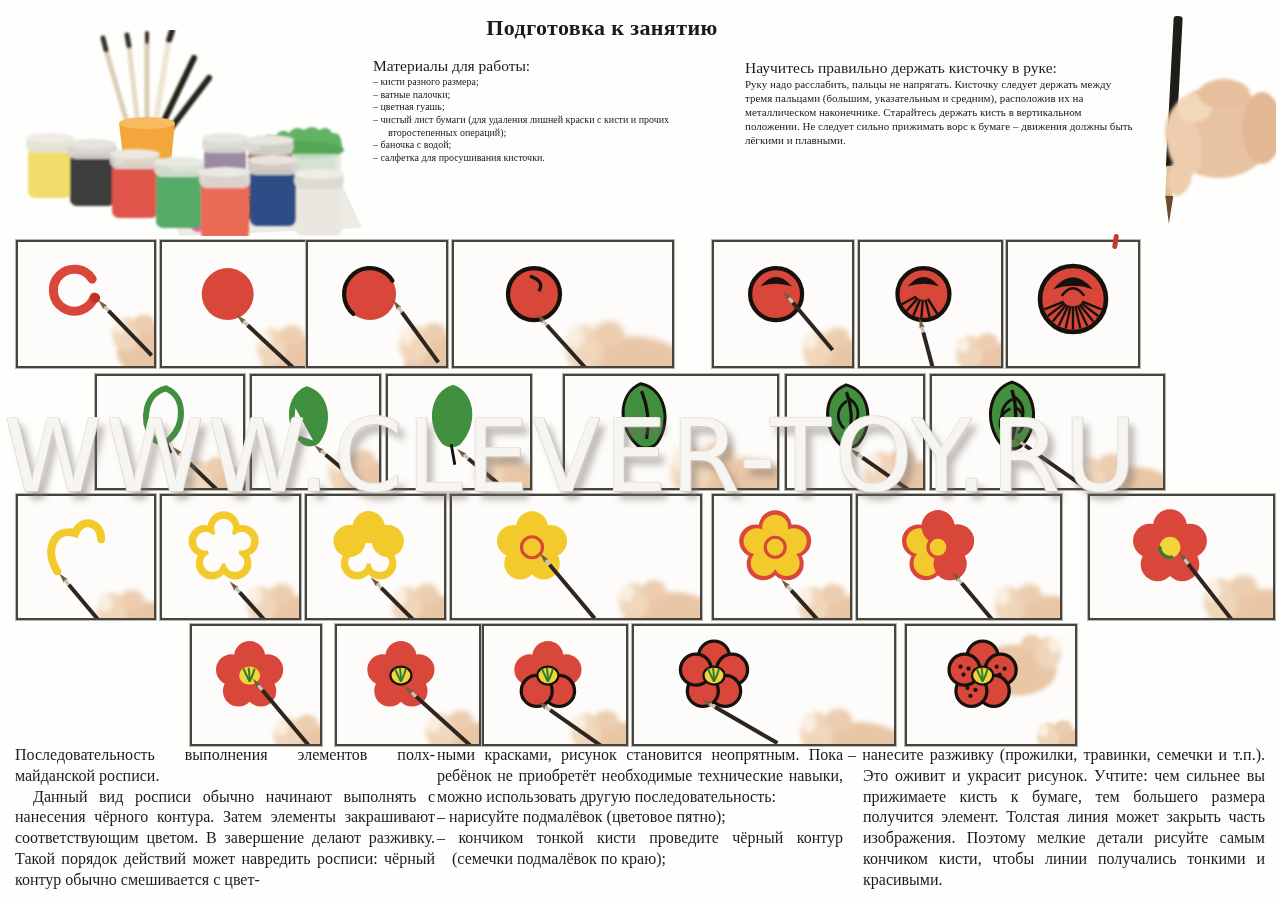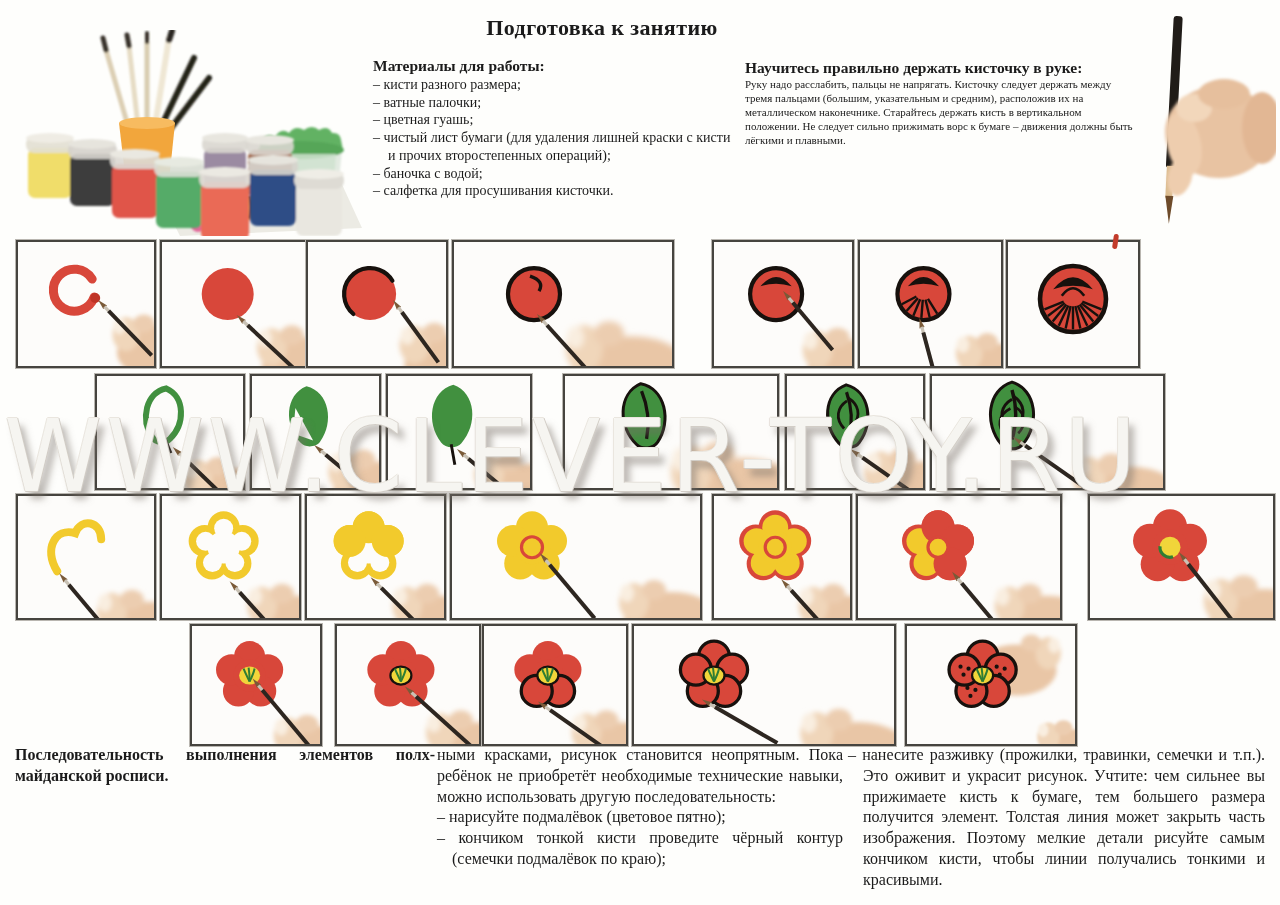--- a/index.html
+++ b/index.html
@@ -1,25 +1,25 @@
 <!DOCTYPE html>
 <html><head>
 <meta charset="utf-8">
 <style>
   *{margin:0;padding:0;box-sizing:border-box}
   html,body{width:1280px;height:905px}
   body{position:relative;background:#fefefc;font-family:"Liberation Serif",serif;color:#1b1b1b;overflow:hidden}
   .abs{position:absolute}
   .title{left:0;top:15px;width:1204px;text-align:center;font-size:22px;font-weight:bold;letter-spacing:.4px}
-  .col-head{font-weight:bold;font-size:15.5px;line-height:1.28}
+  .col-head{font-weight:normal;font-size:15.5px;line-height:1.28}
   .body-text{font-size:11px;line-height:1.27}
   .just{text-align:justify}
   .indent{text-indent:18px}
   .dash-list{list-style:none}
-  .dash-list li{font-size:14px;line-height:1.27;padding-left:15px;text-indent:-15px}
+  .dash-list li{font-size:10px;line-height:1.27;padding-left:15px;text-indent:-15px}
   .dash-list li::before{content:"\2013\00a0";}
   .bottom .col-head,.bottom .body-text,.bottom .dash-list li{font-size:16px;line-height:1.3}
   .photo-frame{position:absolute;background:#fdfcfa;border:2px solid #46443f;box-shadow:0 0 0 1px #b9b6b0}
   .photo-frame svg{display:block}
   .watermark{left:4px;top:399px;width:1270px;font-family:"DejaVu Sans",sans-serif;font-weight:normal;
     font-size:99px;letter-spacing:4px;white-space:nowrap;color:rgba(252,251,248,.86);
     text-shadow:0 1px 0 #d2cdc6,1px 0 0 #d2cdc6,0 -1px 0 #eae6df,-1px 0 0 #eae6df,6px 8px 7px rgba(120,112,103,.5);
     z-index:40;pointer-events:none}
   .bottom{top:745px}
 </style>
@@ -895,20 +895,21 @@
       </svg>
     </div>
   </div>
 
 <div class="abs" style="left:1113px;top:234px;width:5px;height:15px;background:#c23b2a;border-radius:3px;transform:rotate(8deg)"></div>
 
 <div class="abs watermark">WWW.CLEVER-TOY.RU</div>
 
 <div class="abs bottom" style="left:15px;width:420px">
   <div class="col-head just">Последовательность выполнения элементов полх-майданской росписи.</div>
+  <p class="body-text just indent">Данный вид росписи обычно начинают выполнять с нанесения чёрного контура. Затем элементы закрашивают соответствующим цветом. В завершение делают разживку. Такой порядок действий может навредить росписи: чёрный контур обычно смешивается с цвет-</p>
 </div>
 <div class="abs bottom" style="left:437px;width:406px">
   <p class="body-text just">ными красками, рисунок становится неопрятным. Пока ребёнок не приобретёт необходимые технические навыки, можно использовать другую последовательность:</p>
   <ul class="dash-list just">
       <li>нарисуйте подмалёвок (цветовое пятно);</li>
       <li>кончиком тонкой кисти проведите чёрный контур (семечки подмалёвок по краю);</li>
     </ul>
 </div>
 <div class="abs bottom" style="left:848px;width:417px">
   <ul class="dash-list just">

